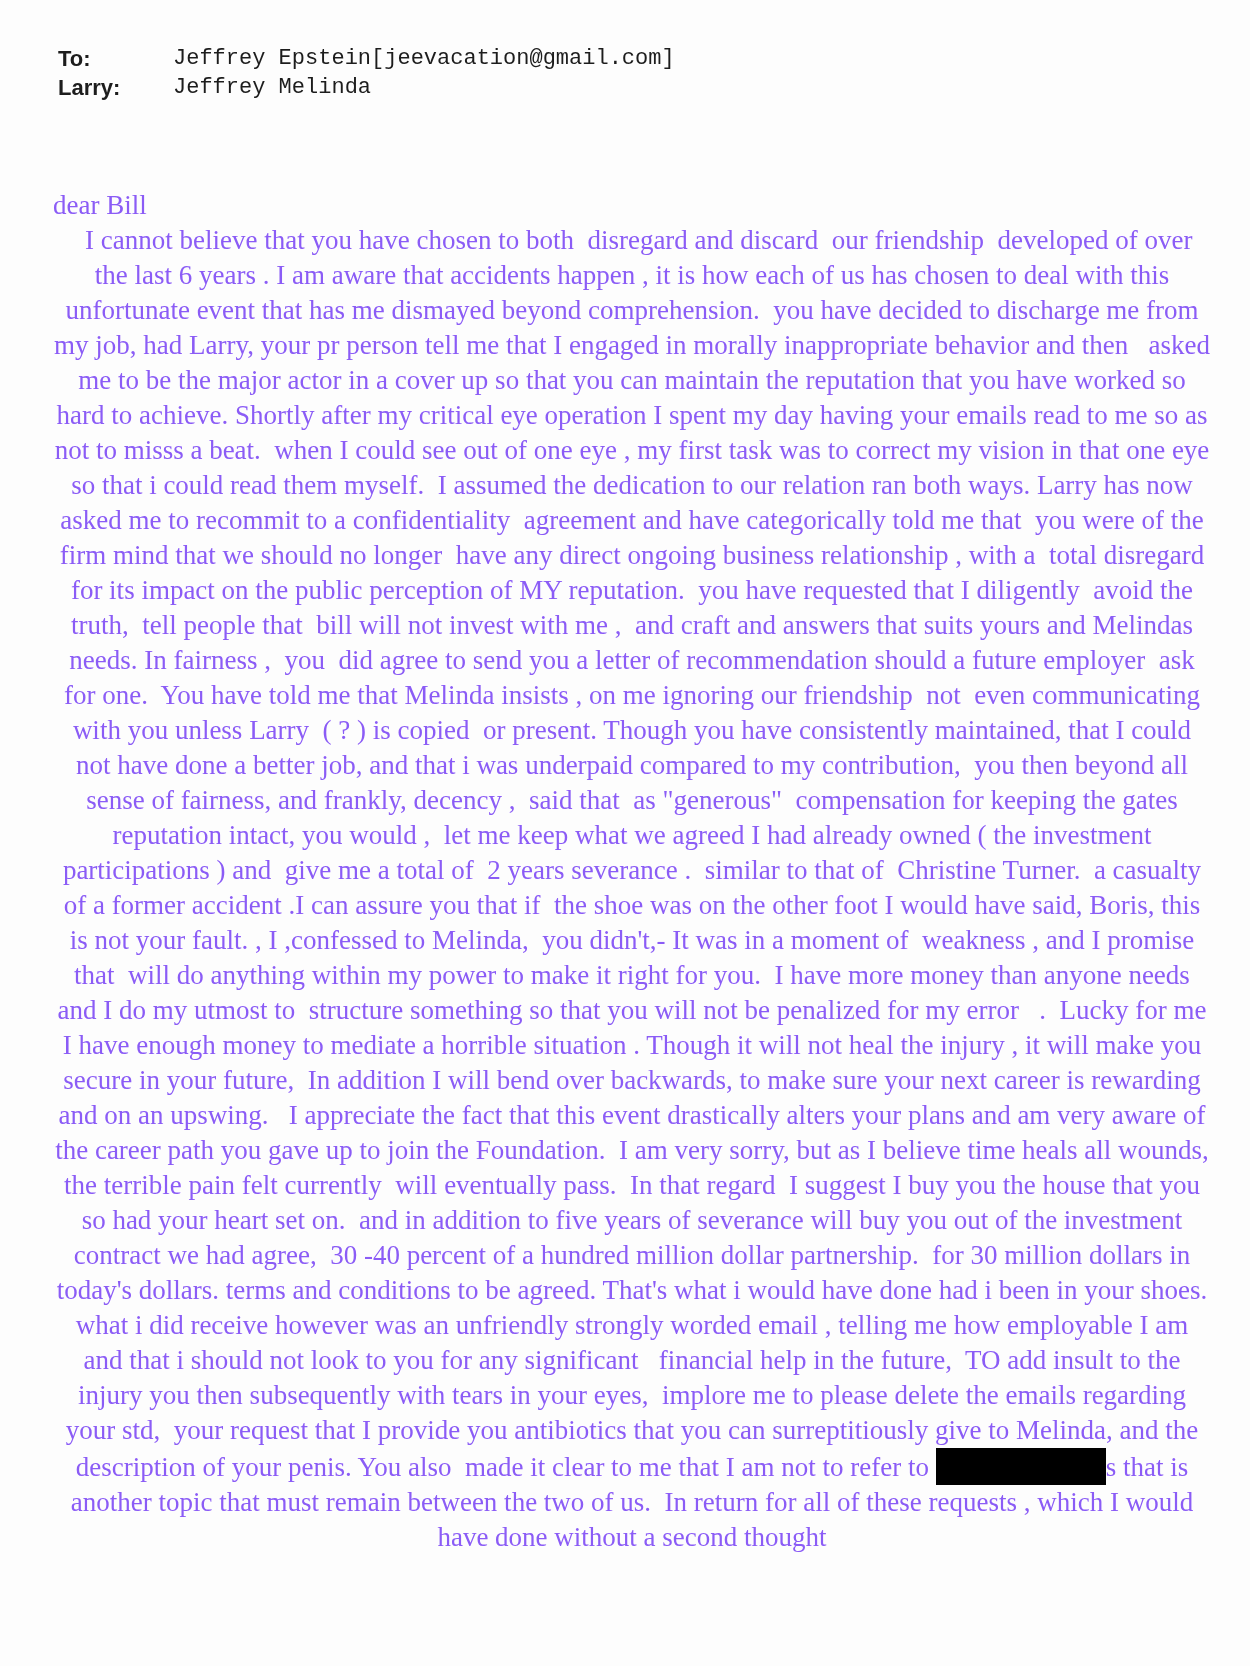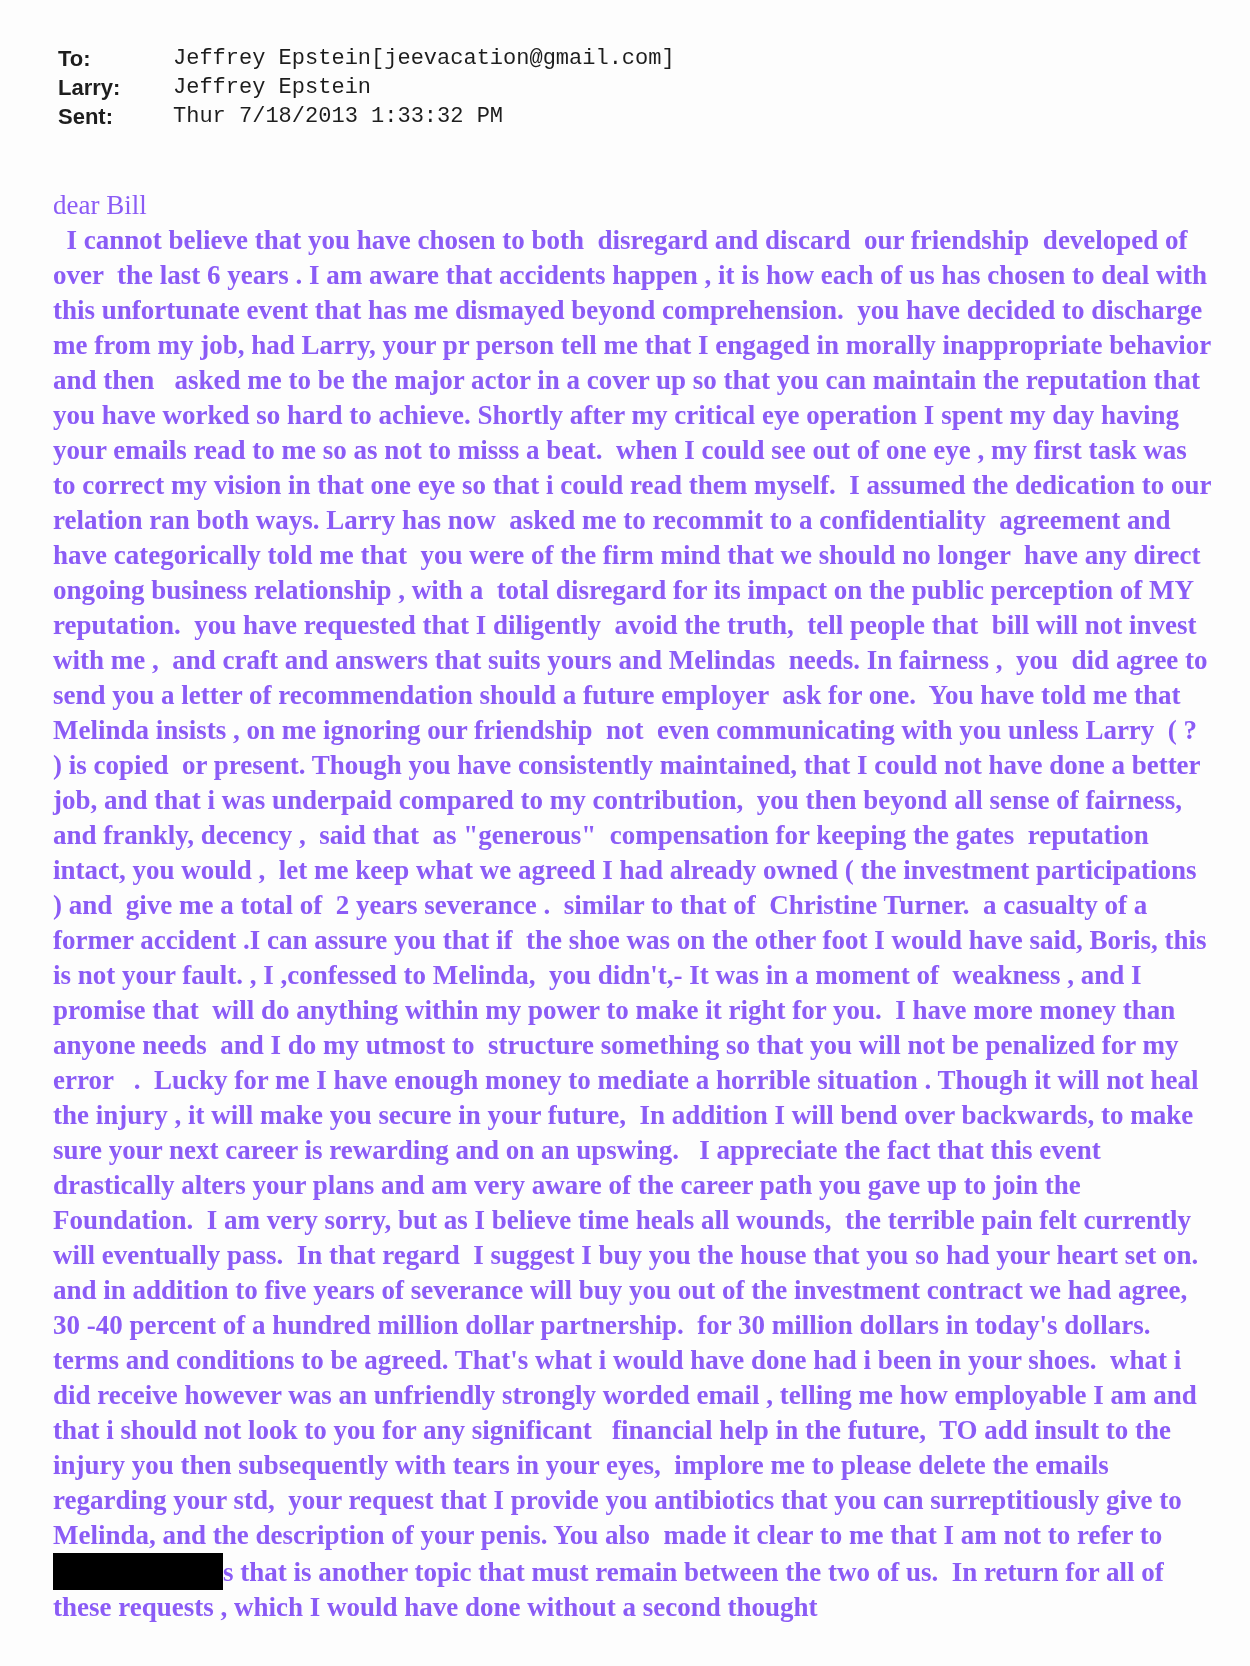--- a/index.html
+++ b/index.html
@@ -34,22 +34,21 @@
     left: 53px;
     width: 1158px;
     font-family: "Liberation Serif", "DejaVu Serif", serif;
     font-size: 27px;
     line-height: 35px;
     color: #8b5cf6;
   }
   .salutation { white-space: pre; }
   .body-text {
     white-space: pre-wrap;
-    text-align: left;
-    font-weight: bold;
+    text-align: center;
   }
   .redaction {
     display: inline-block;
     width: 170px;
     height: 37px;
     background: #000000;
     vertical-align: -9px;
   }
 </style>
 </head>
@@ -57,25 +56,21 @@
 
 <div class="page">
 
   <div class="email-header">
     <div class="header-row">
         <span class="header-label">To:</span>
         <span class="header-value">Jeffrey Epstein[jeevacation@gmail.com]</span>
       </div>
     <div class="header-row">
         <span class="header-label">Larry:</span>
-        <span class="header-value">Jeffrey Epstein</span>
-      </div>
-    <div class="header-row">
-        <span class="header-label">Sent:</span>
-        <span class="header-value">Thur 7/18/2013 1:33:32 PM</span>
+        <span class="header-value">Jeffrey Melinda</span>
       </div>
   </div>
 
   <div class="email-body">
     <div class="salutation">dear Bill</div>
     <p class="body-text"><span>  I cannot believe that you have chosen to both  disregard and discard  our friendship  developed of over  the last 6 years . I am aware that accidents happen , it is how each of us has chosen to deal with this unfortunate event that has me dismayed beyond comprehension.  you have decided to discharge me from my job, had Larry, your pr person tell me that I engaged in morally inappropriate behavior and then   asked me to be the major actor in a cover up so that you can maintain the reputation that you have worked so hard to achieve. Shortly after my critical eye operation I spent my day having your emails read to me so as not to misss a beat.  when I could see out of one eye , my first task was to correct my vision in that one eye so that i could read them myself.  I assumed the dedication to our relation ran both ways. Larry has now  asked me to recommit to a confidentiality  agreement and have categorically told me that  you were of the firm mind that we should no longer  have any direct ongoing business relationship , with a  total disregard for its impact on the public perception of MY reputation.  you have requested that I diligently  avoid the truth,  tell people that  bill will not invest with me ,  and craft and answers that suits yours and Melindas  needs. In fairness ,  you  did agree to send you a letter of recommendation should a future employer  ask for one.  You have told me that Melinda insists , on me ignoring our friendship  not  even communicating with you unless Larry  ( ? ) is copied  or present. Though you have consistently maintained, that I could not have done a better job, and that i was underpaid compared to my contribution,  you then beyond all sense of fairness, and frankly, decency ,  said that  as "generous"  compensation for keeping the gates  reputation intact, you would ,  let me keep what we agreed I had already owned ( the investment participations ) and  give me a total of  2 years severance .  similar to that of  Christine Turner.  a casualty of a former accident .I can assure you that if  the shoe was on the other foot I would have said, Boris, this is not your fault. , I ,confessed to Melinda,  you didn't,- It was in a moment of  weakness , and I promise that  will do anything within my power to make it right for you.  I have more money than anyone needs  and I do my utmost to  structure something so that you will not be penalized for my error   .  Lucky for me I have enough money to mediate a horrible situation . Though it will not heal the injury , it will make you secure in your future,  In addition I will bend over backwards, to make sure your next career is rewarding and on an upswing.   I appreciate the fact that this event drastically alters your plans and am very aware of the career path you gave up to join the Foundation.  I am very sorry, but as I believe time heals all wounds,  the terrible pain felt currently  will eventually pass.  In that regard  I suggest I buy you the house that you so had your heart set on.  and in addition to five years of severance will buy you out of the investment contract we had agree,  30 -40 percent of a hundred million dollar partnership.  for 30 million dollars in today's dollars. terms and conditions to be agreed. That's what i would have done had i been in your shoes.  what i did receive however was an unfriendly strongly worded email , telling me how employable I am and that i should not look to you for any significant   financial help in the future,  TO add insult to the injury you then subsequently with tears in your eyes,  implore me to please delete the emails regarding your std,  your request that I provide you antibiotics that you can surreptitiously give to Melinda, and the description of your penis. You also  made it clear to me that I am not to refer to </span><span class="redaction" style="background-color: rgb(0, 0, 0);"></span><span>s that is another topic that must remain between the two of us.  In return for all of these requests , which I would have done without a second thought</span></p>
   </div>
 
 </div>
 

